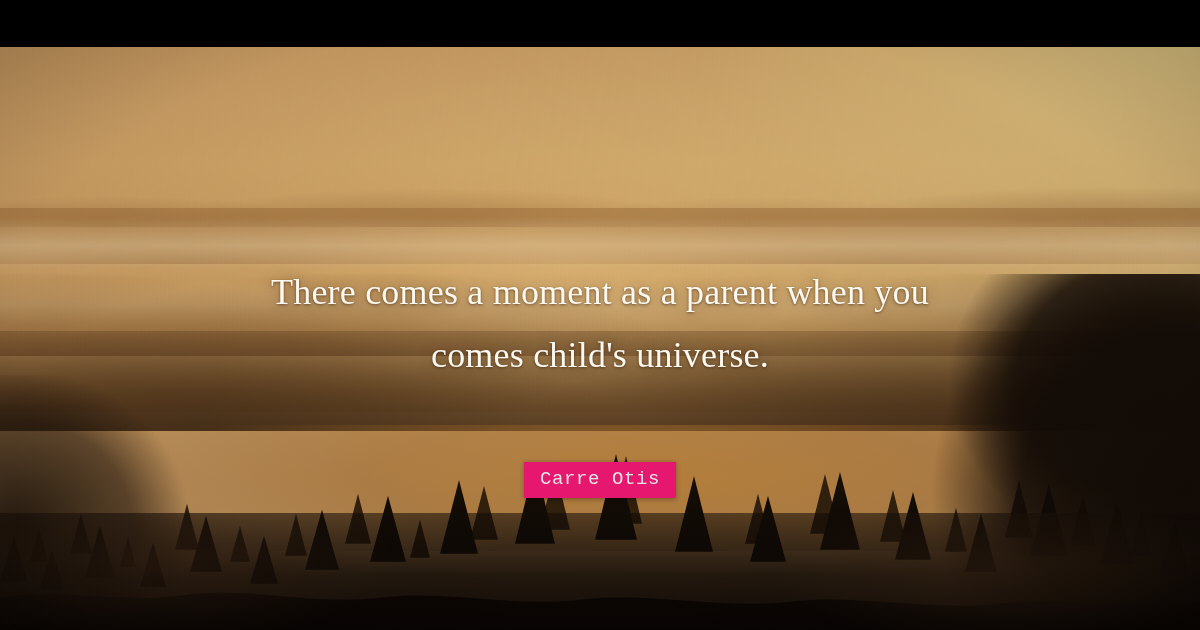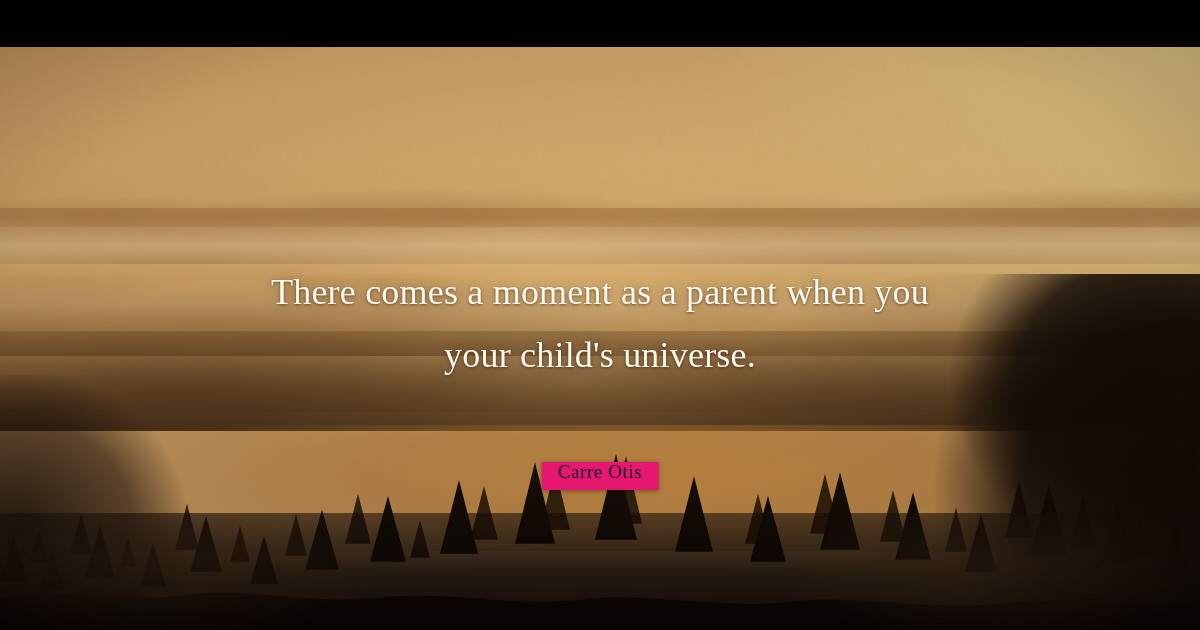--- a/index.html
+++ b/index.html
@@ -189,25 +189,25 @@
       0 1px 3px rgba(40,20,5,0.55),
       0 0 14px rgba(60,32,8,0.35);
     white-space: nowrap;
   }
 
   .author-badge {
     position: absolute;
     left: 50%; top: 415px;
     transform: translateX(-50%);
     background: #e5176f;
-    color: #0f172a;
-    font-family: Liberation Serif, serif;
+    color: #e5e5e5;
+    font-family: Liberation Mono, monospace;
     font-size: 19px;
     line-height: 1;
-    padding: 0 16px 9px;
+    padding: 8px 16px 9px;
     letter-spacing: 0.6px;
     box-shadow: 0 1px 5px rgba(0,0,0,0.35);
   }
 
   .brand {
     position: absolute;
     left: 50%; bottom: 36px;
     transform: translateX(-50%);
     display: flex; align-items: center; gap: 9px;
   }
@@ -304,20 +304,20 @@
     <div class="right-tree"></div>
     <div class="left-shrub"></div>
     <div class="foreground"></div>
     <div class="vignette"></div>
   </div>
 
   <div class="overlay">
 
     <div class="quote-block">
       <div class="quote-line">There comes a moment as a parent when you</div>
-      <div class="quote-line">your child's universe.</div>
+      <div class="quote-line">comes child's universe.</div>
     </div>
 
     <div class="author-badge">Carre Otis</div>
 
 
   </div>
 </div>
 
 </body></html>

